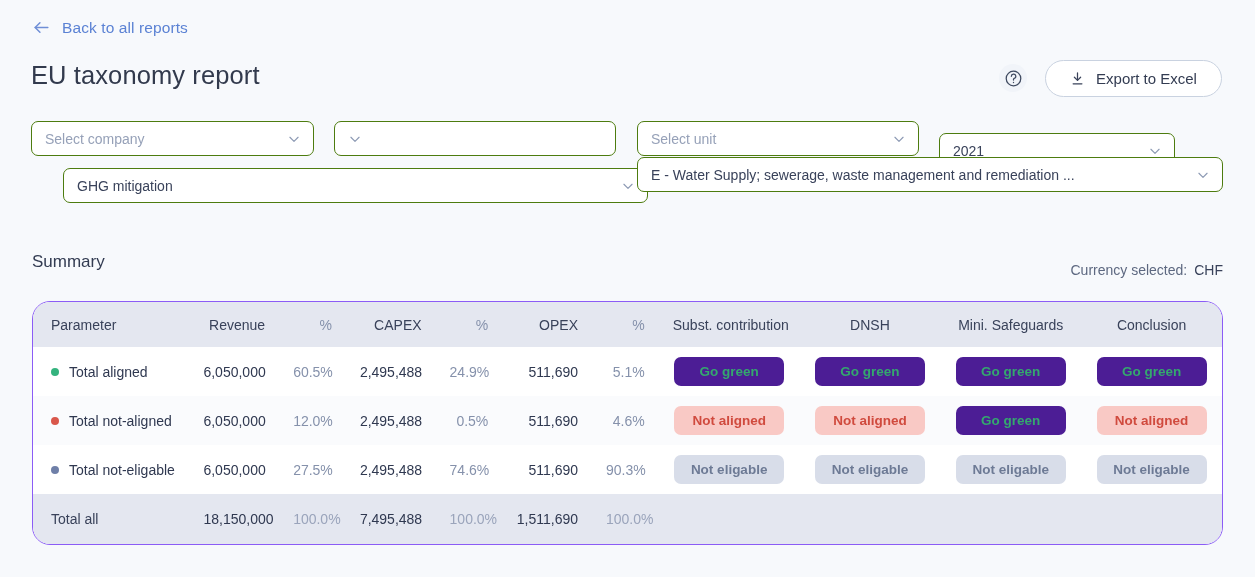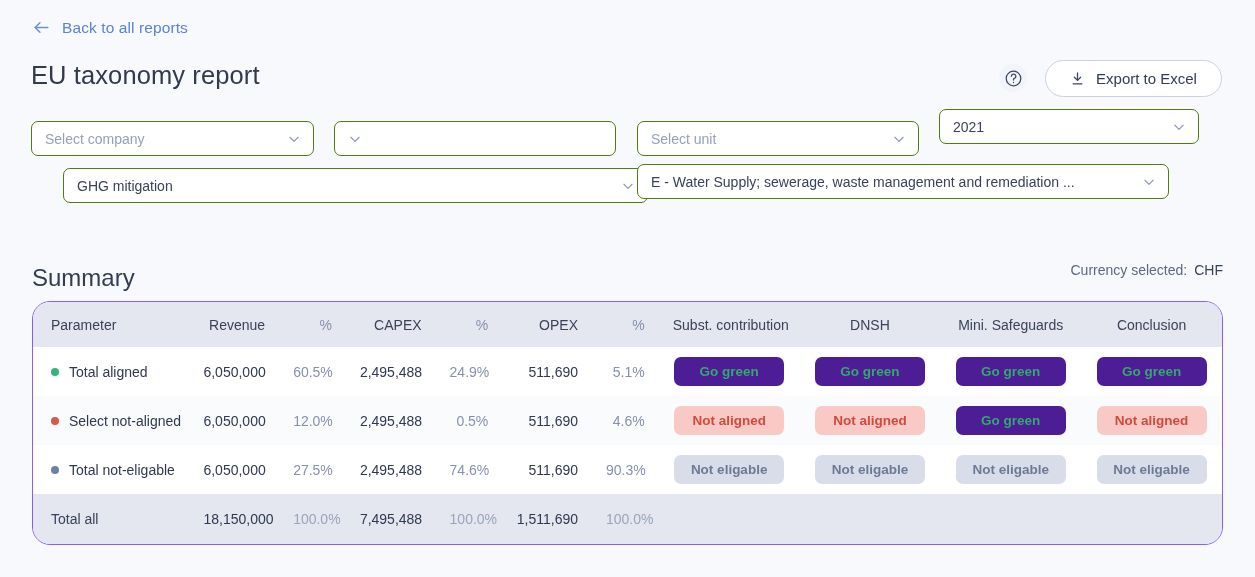--- a/index.html
+++ b/index.html
@@ -106,30 +106,30 @@
     overflow: hidden;
     text-overflow: ellipsis;
   }
   .select .val { color: #39425a; }
   .select.placeholder .val { color: #96a1b8; }
   .chev { width: 14px; height: 14px; color: #8d9ab4; flex: 0 0 auto; }
 
   #f-company   { left: 31px;  top: 121px; width: 283px; }
   #f-topunit   { left: 334px; top: 121px; width: 282px; }
   #f-unit      { left: 637px; top: 121px; width: 282px; }
-  #f-year      { left: 939px; top: 109px; width: 260px; }
+  #f-year      { left: 939px; top: 133px; width: 236px; }
   #f-objective { left: 31px;  top: 168px; width: 585px; margin-left: 32px; }
-  #f-sector    { left: 637px; top: 164px; width: 532px; gap: 30px; }
+  #f-sector    { left: 637px; top: 157px; width: 586px; gap: 30px; }
 
   
   .summary-title {
     position: absolute;
     left: 32px;
-    top: 264px;
-    font-size: 24px;
+    top: 252px;
+    font-size: 17px;
     color: #333c52;
     font-weight: 400;
   }
   .currency {
     position: absolute;
     right: 32px;
     top: 262px;
     font-size: 14px;
     color: #5d6880;
     white-space: nowrap;
@@ -316,21 +316,21 @@
           <td class="c-badge"><span class="badge green">Go green</span></td>
           <td class="c-badge"><span class="badge green">Go green</span></td>
           <td class="c-badge"><span class="badge green">Go green</span></td>
           <td class="c-badge"><span class="badge green">Go green</span></td>
         </tr>
 
         <tr class="alt">
           <td class="c-param">
             <span class="param-cell">
               <span class="dot" style="background:#d9574b"></span>
-              <span>Select not-aligned</span>
+              <span>Total not-aligned</span>
             </span>
           </td>
           <td class="c-num">6,050,000</td>
           <td class="c-pct">12.0%</td>
           <td class="c-num">2,495,488</td>
           <td class="c-pct">0.5%</td>
           <td class="c-num">511,690</td>
           <td class="c-pct">4.6%</td>
           <td class="c-badge"><span class="badge red">Not aligned</span></td>
           <td class="c-badge"><span class="badge red">Not aligned</span></td>

